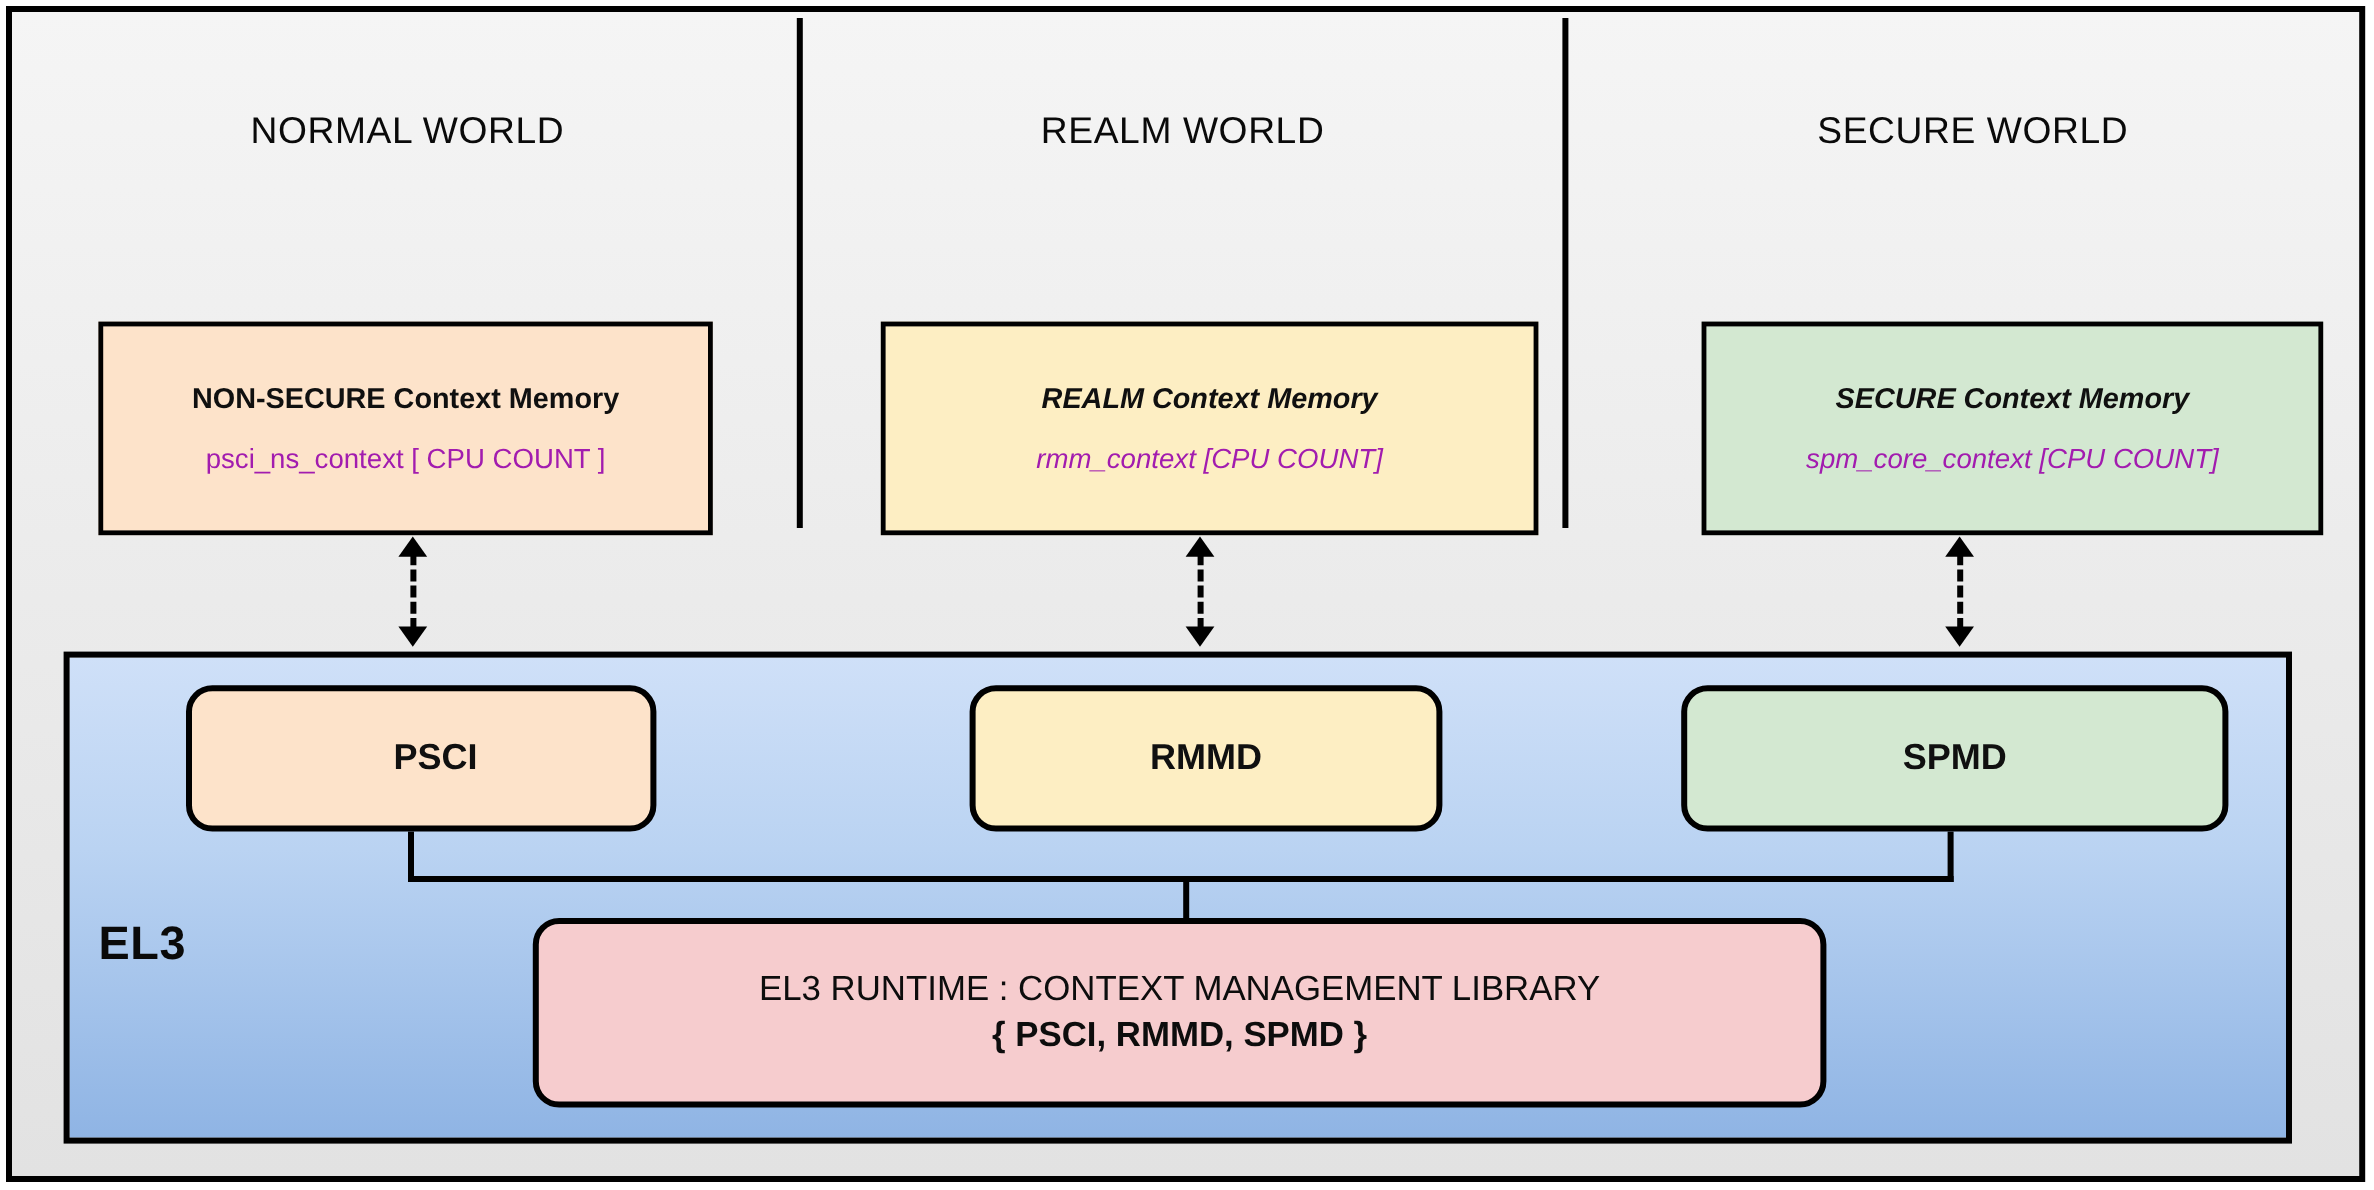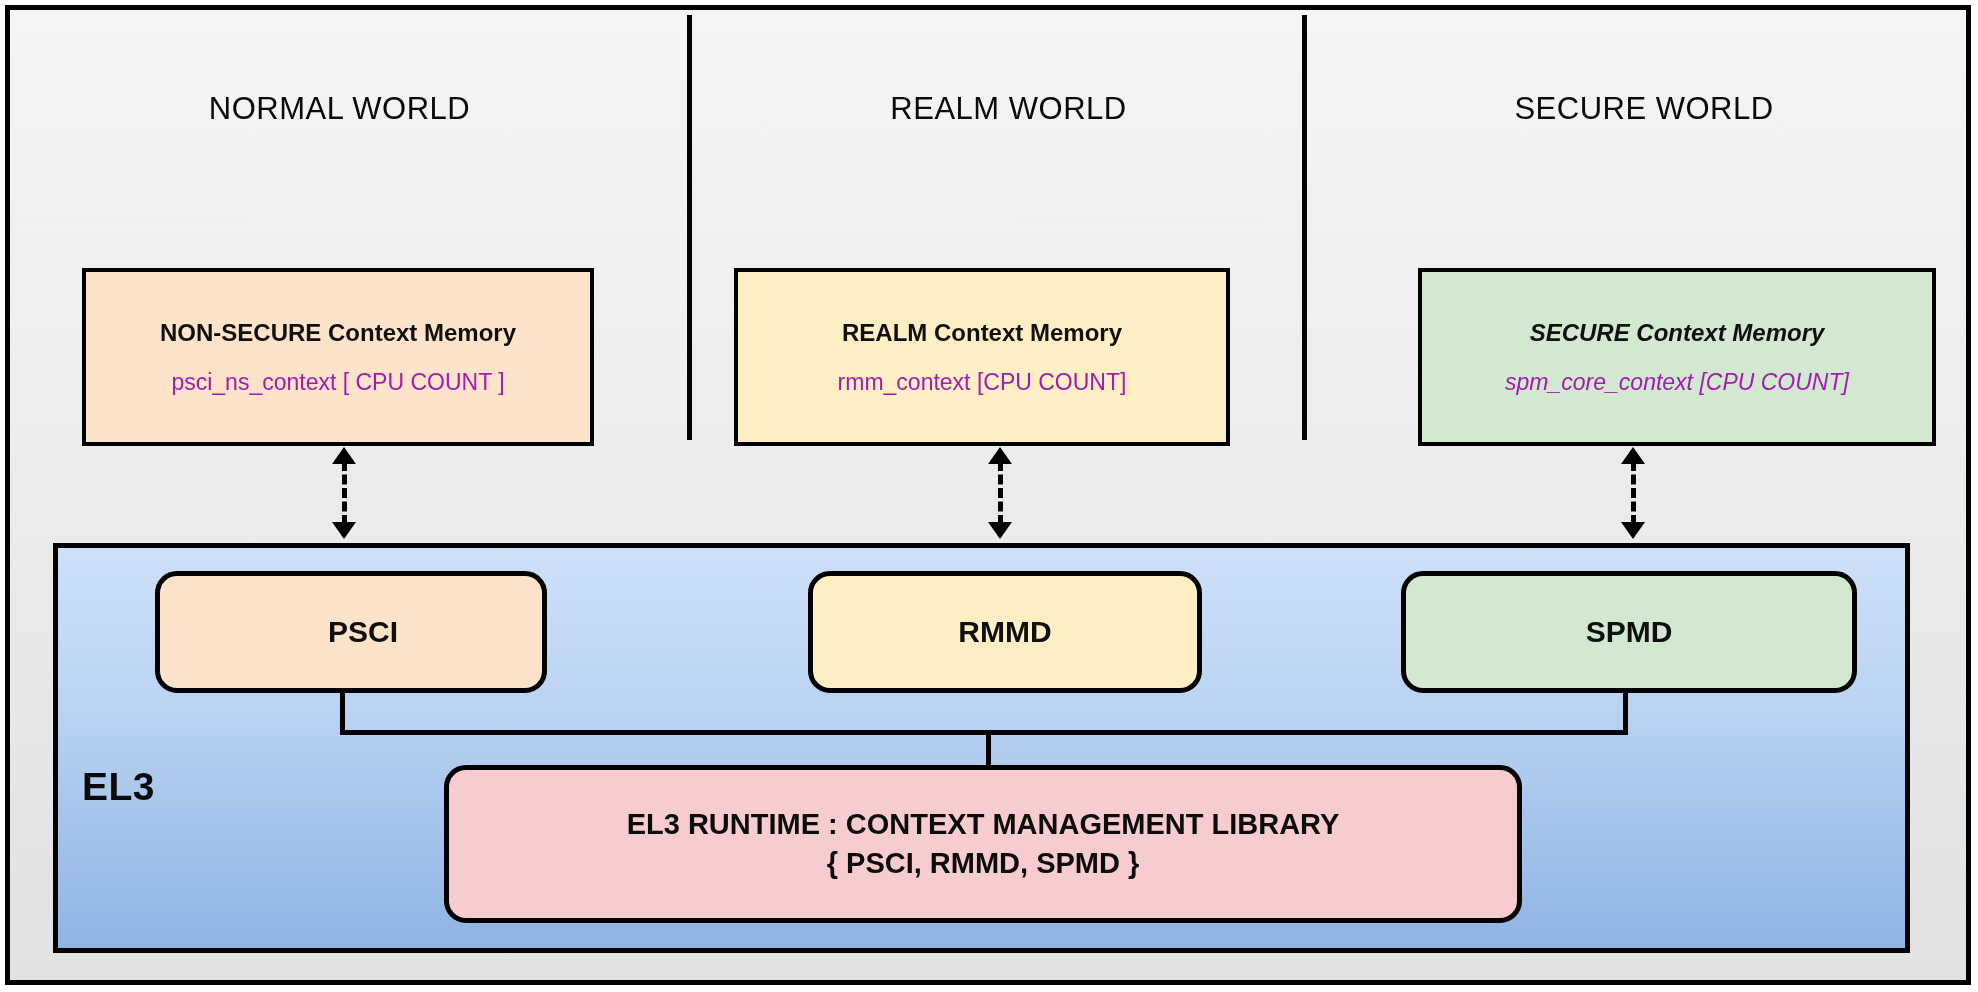--- a/index.html
+++ b/index.html
@@ -40,21 +40,21 @@
     width: 1966px;
     height: 425px;
   }
   .world-col {
     position: absolute;
     top: 0;
     height: 425px;
     box-sizing: border-box;
   }
   .world-col.c0 { left: 0px;    width: 649px; }
-  .world-col.c1 { left: 649px;  width: 638px; border-left: 5px solid #000; margin-left: 23px; }
+  .world-col.c1 { left: 649px;  width: 638px; border-left: 5px solid #000; }
   .world-col.c2 { left: 1287px; width: 679px; border-left: 5px solid #000; }
 
   .world-title {
     position: absolute;
     top: 76px;
     left: 0;
     right: 0;
     text-align: center;
     font-size: 31px;
     font-weight: normal;
@@ -82,21 +82,21 @@
     white-space: nowrap;
   }
   .ctx-box .ctx-sub {
     font-size: 23px;
     font-weight: normal;
     color: #a21caf;
     text-align: center;
     white-space: nowrap;
   }
   .ctx-ns   { left: 72px;   top: 258px; width: 512px; height: 178px; background: #fde3ca; }
-  .ctx-rlm  { left: 724px;  top: 258px; width: 496px; height: 178px; background: #fdeec3; }
+  .ctx-rlm  { left: 724px;  top: 258px; width: 548px; height: 178px; background: #fdeec3; font-style: italic; }
   .ctx-sec  { left: 1408px; top: 258px; width: 518px; height: 178px; background: #d3e8d1; font-style: italic; }
 
   
   .dash-arrow {
     position: absolute;
     width: 24px;
   }
   .dash-arrow .stem {
     position: absolute;
     left: 10px;
@@ -181,21 +181,21 @@
     border-radius: 22px;
     background: #f6ccce;
     display: flex;
     flex-direction: column;
     align-items: center;
     justify-content: center;
     gap: 6px;
   }
   .runtime-box .rt-line1 {
     font-size: 29px;
-    font-weight: bold;
+    font-weight: normal;
     color: #0d0d0d;
     white-space: nowrap;
   }
   .runtime-box .rt-line2 {
     font-size: 29px;
     font-weight: bold;
     color: #0d0d0d;
     white-space: nowrap;
   }
 </style>

